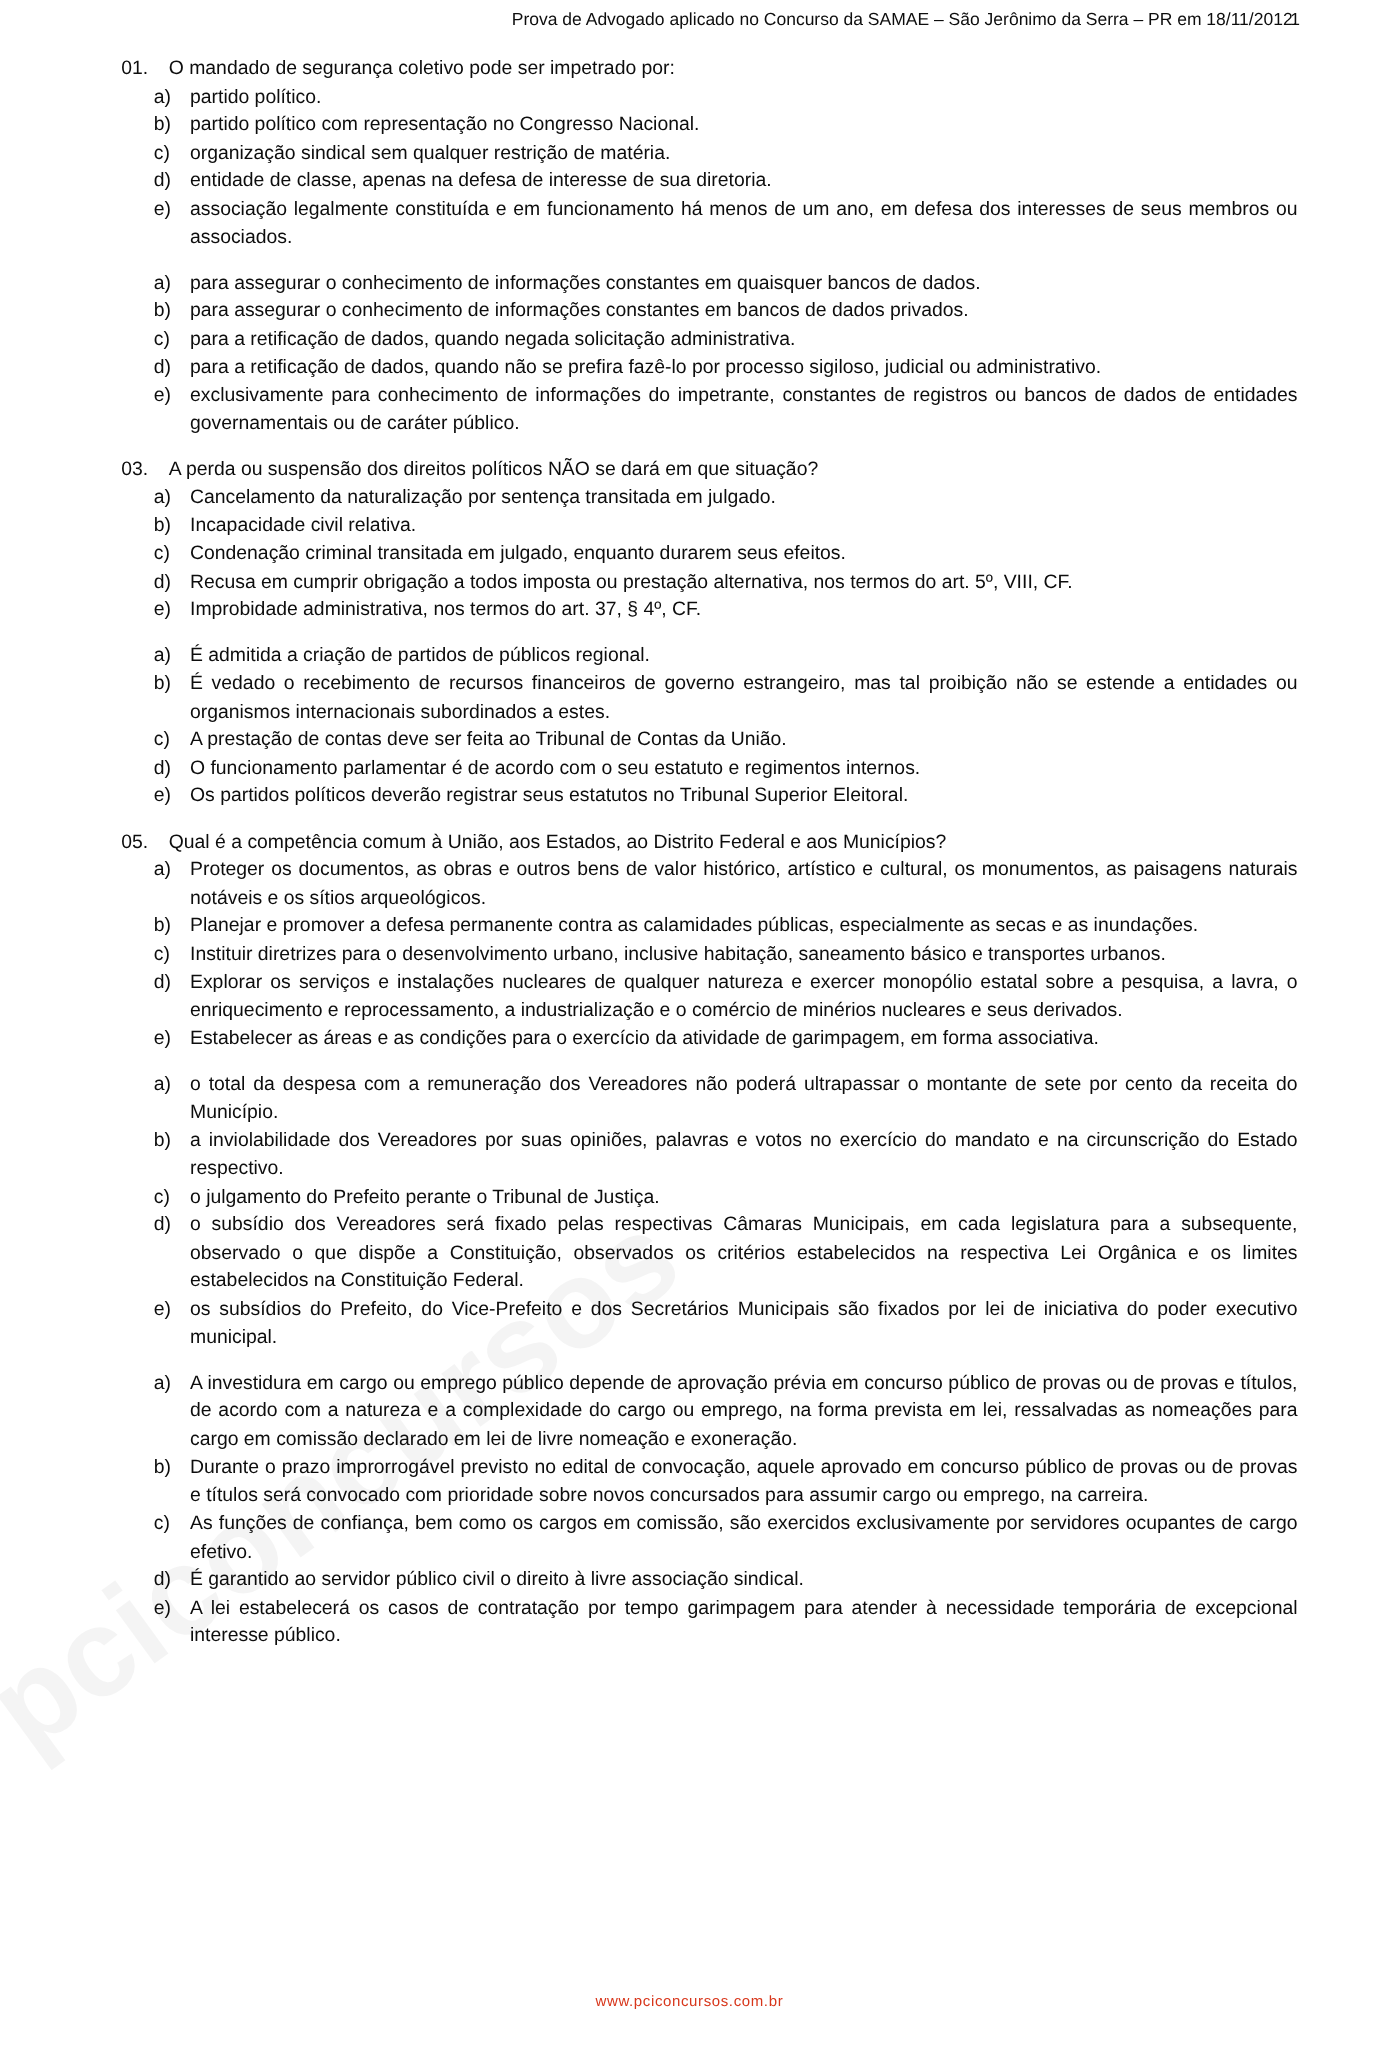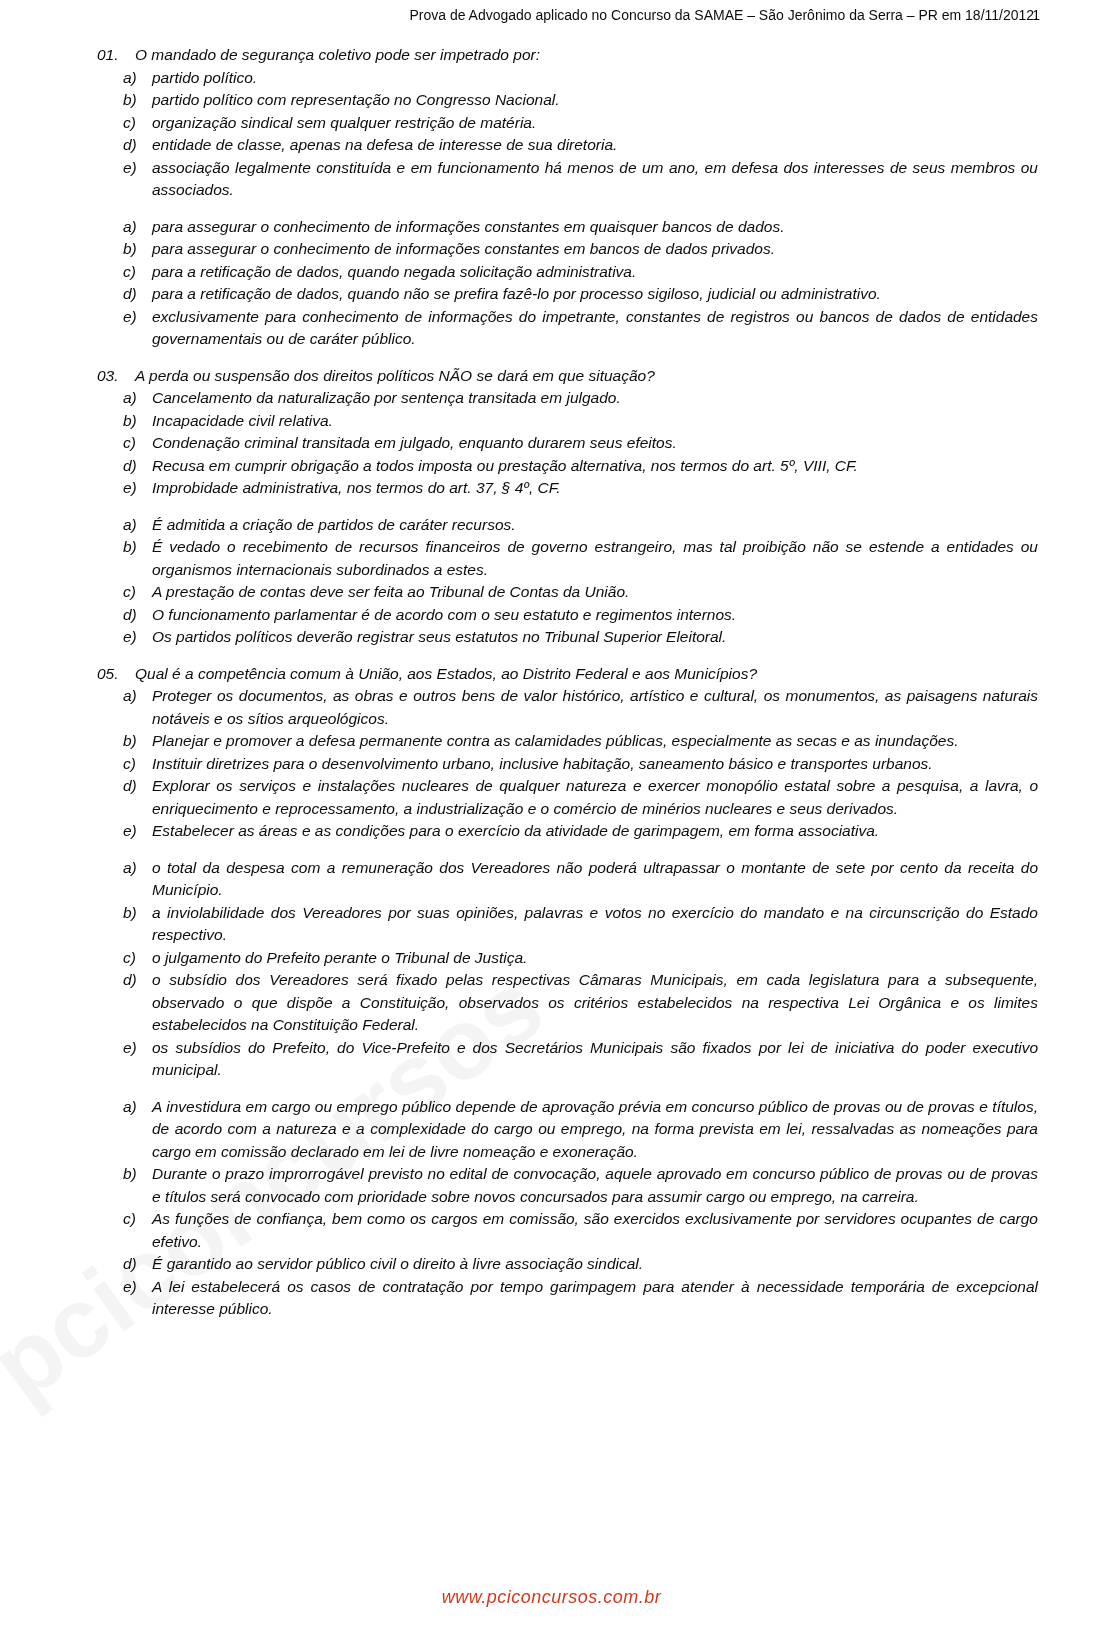--- a/index.html
+++ b/index.html
@@ -31,21 +31,21 @@
     position: absolute;
     right: -2px;
     top: 0;
   }
   .content {
     position: relative;
     font-size: 15.5px;
     line-height: 22.5px;
     z-index: 1;
   }
-  .question { margin-bottom: 14px; font-style: italic; }
+  .question { margin-bottom: 14px; }
   .q-head { display: flex; }
   .q-num { flex: 0 0 38px; }
   .q-text { flex: 1; }
   .option { display: flex; margin-left: 26px; }
   .opt-letter { flex: 0 0 29px; }
   .opt-text { flex: 1; text-align: justify; }
   .watermark {
     position: absolute;
     left: -30px;
     top: 1330px;
@@ -57,25 +57,24 @@
     white-space: nowrap;
     pointer-events: none;
     z-index: 0;
   }
   .footer {
     position: absolute;
     left: 0;
     right: 0;
     bottom: 44px;
     text-align: center;
-    font-size: 18px;
+    font-size: 12px;
     letter-spacing: 0.5px;
     cursor: pointer;
     z-index: 1;
-    font-style: italic;
   }
 </style>
 </head>
 <body>
 
 <div class="page">
 
   <div class="watermark">pciconcursos</div>
 
   <div class="header">
@@ -154,21 +153,21 @@
           <span class="opt-text">Recusa em cumprir obrigação a todos imposta ou prestação alternativa, nos termos do art. 5º, VIII, CF.</span>
         </div>
         <div class="option">
           <span class="opt-letter">e)</span>
           <span class="opt-text">Improbidade administrativa, nos termos do art. 37, § 4º, CF.</span>
         </div>
       </div>
       <div class="question">
         <div class="option">
           <span class="opt-letter">a)</span>
-          <span class="opt-text">É admitida a criação de partidos de caráter recursos.</span>
+          <span class="opt-text">É admitida a criação de partidos de públicos regional.</span>
         </div>
         <div class="option">
           <span class="opt-letter">b)</span>
           <span class="opt-text">É vedado o recebimento de recursos financeiros de governo estrangeiro, mas tal proibição não se estende a entidades ou organismos internacionais subordinados a estes.</span>
         </div>
         <div class="option">
           <span class="opt-letter">c)</span>
           <span class="opt-text">A prestação de contas deve ser feita ao Tribunal de Contas da União.</span>
         </div>
         <div class="option">

